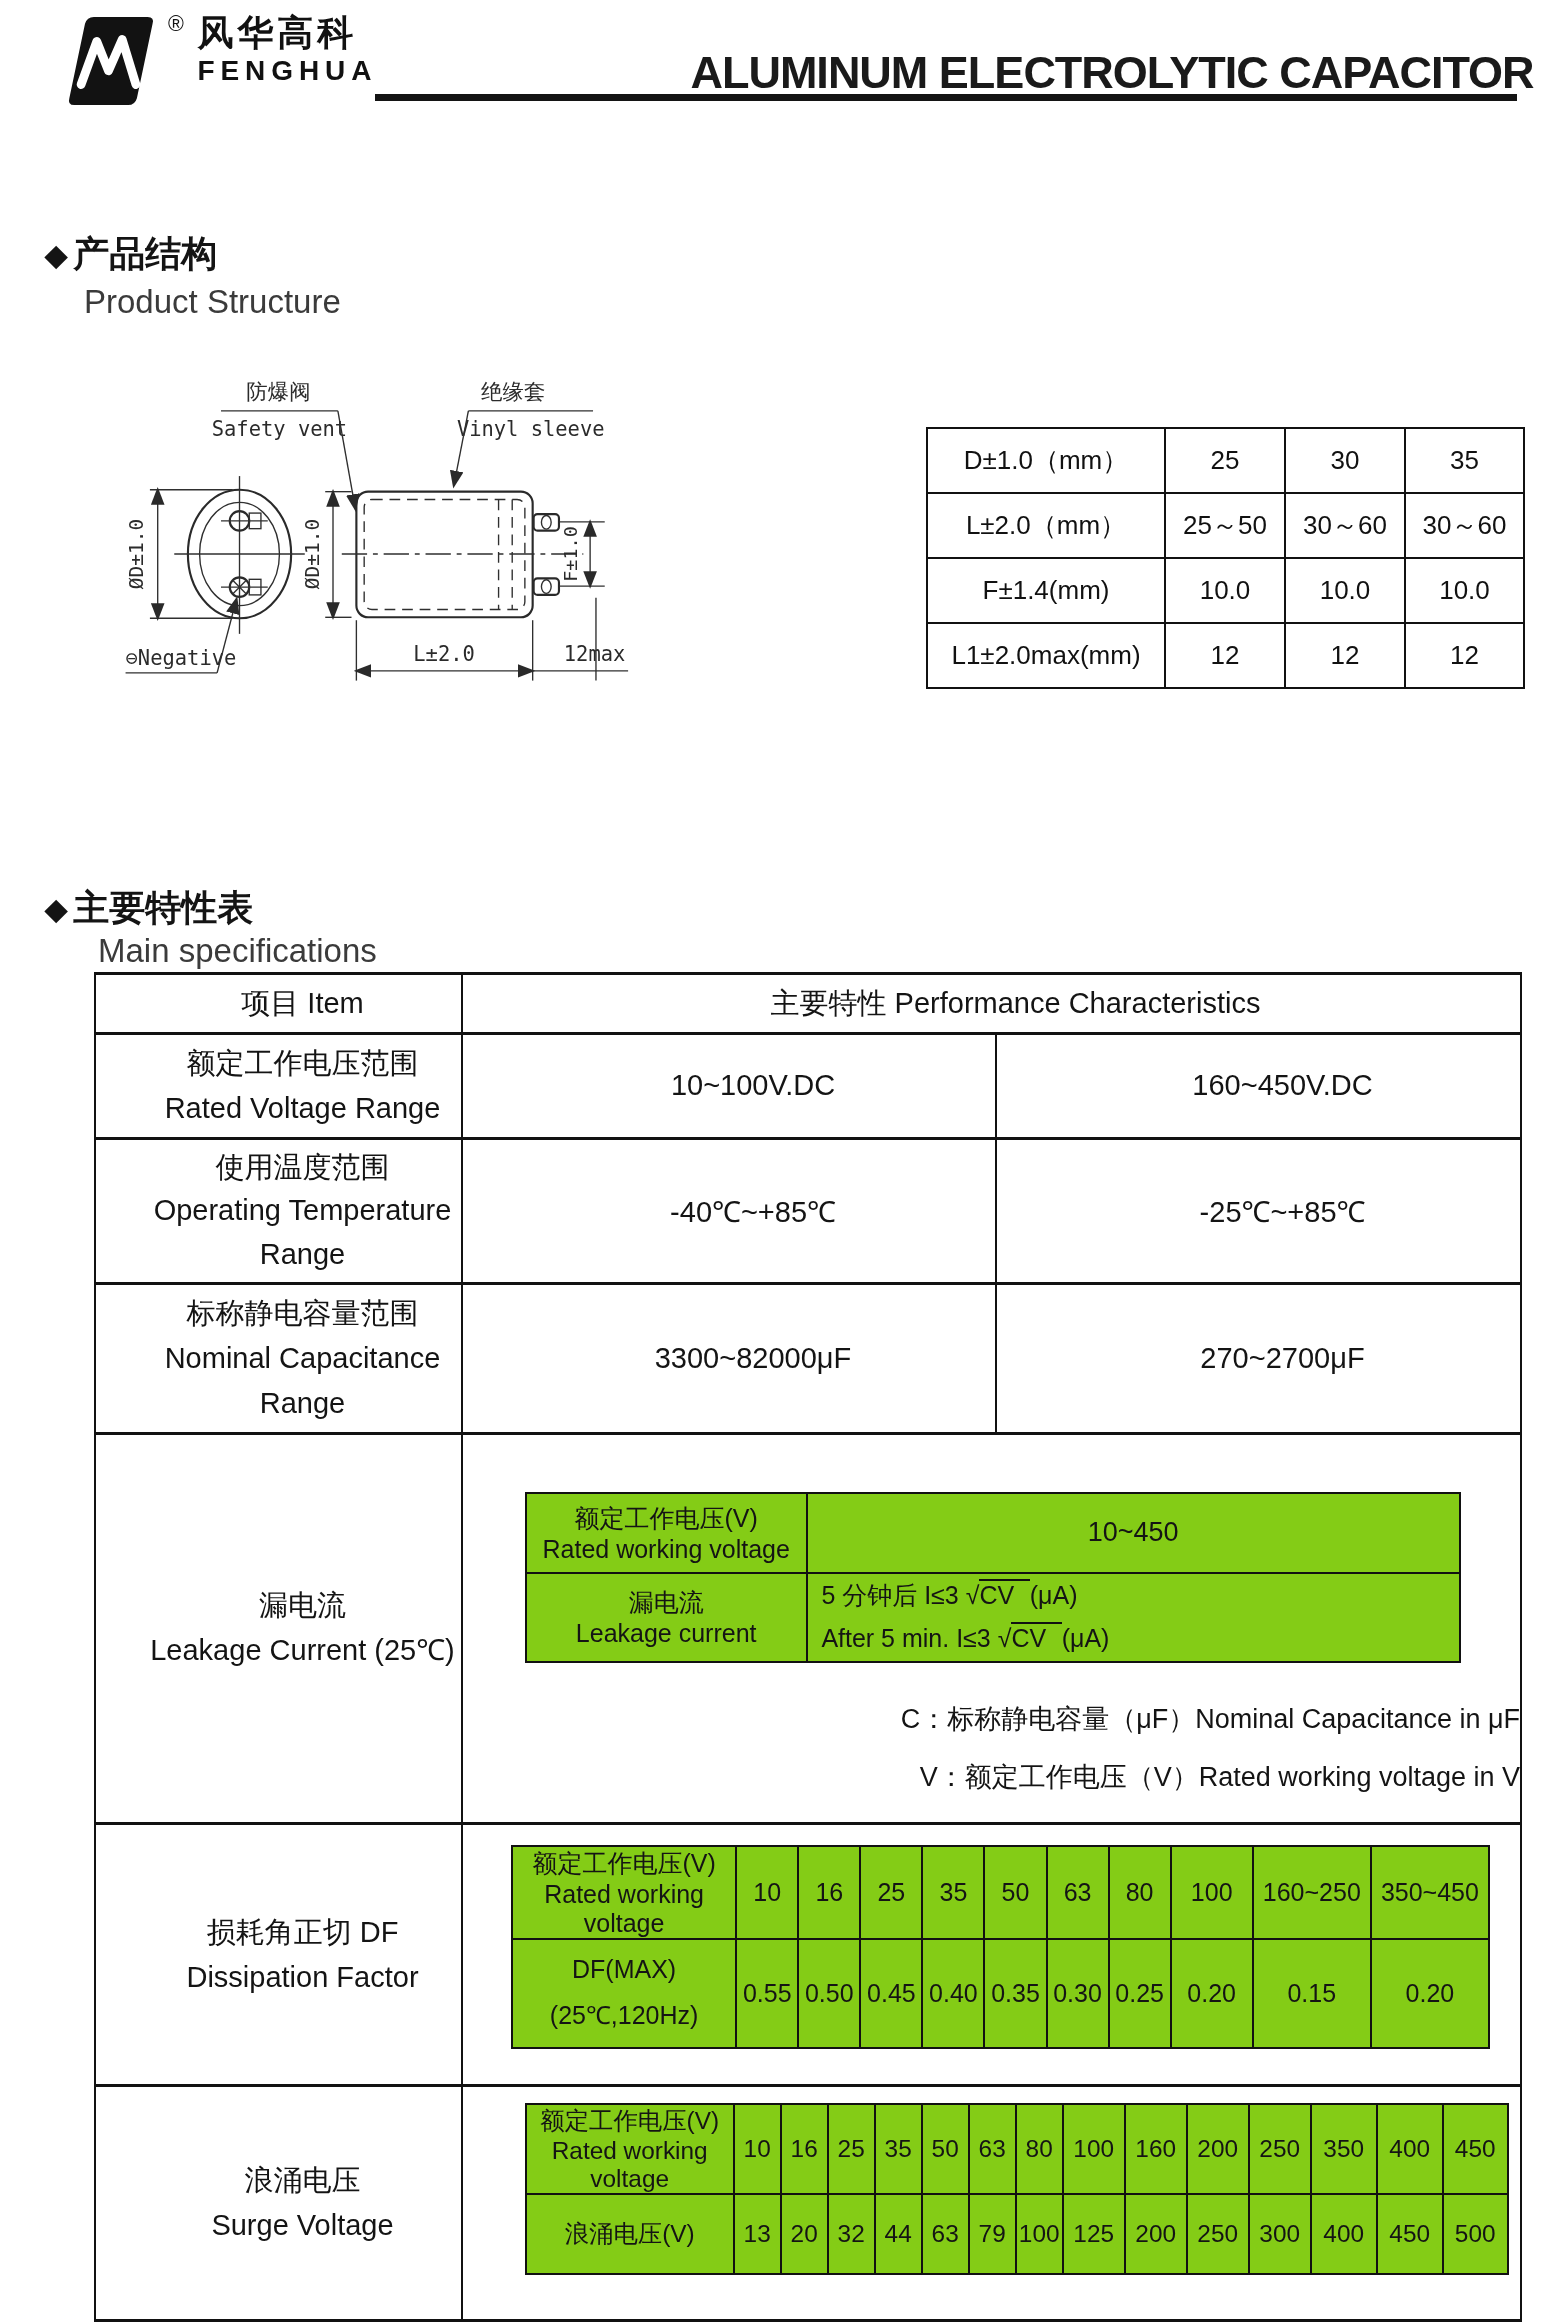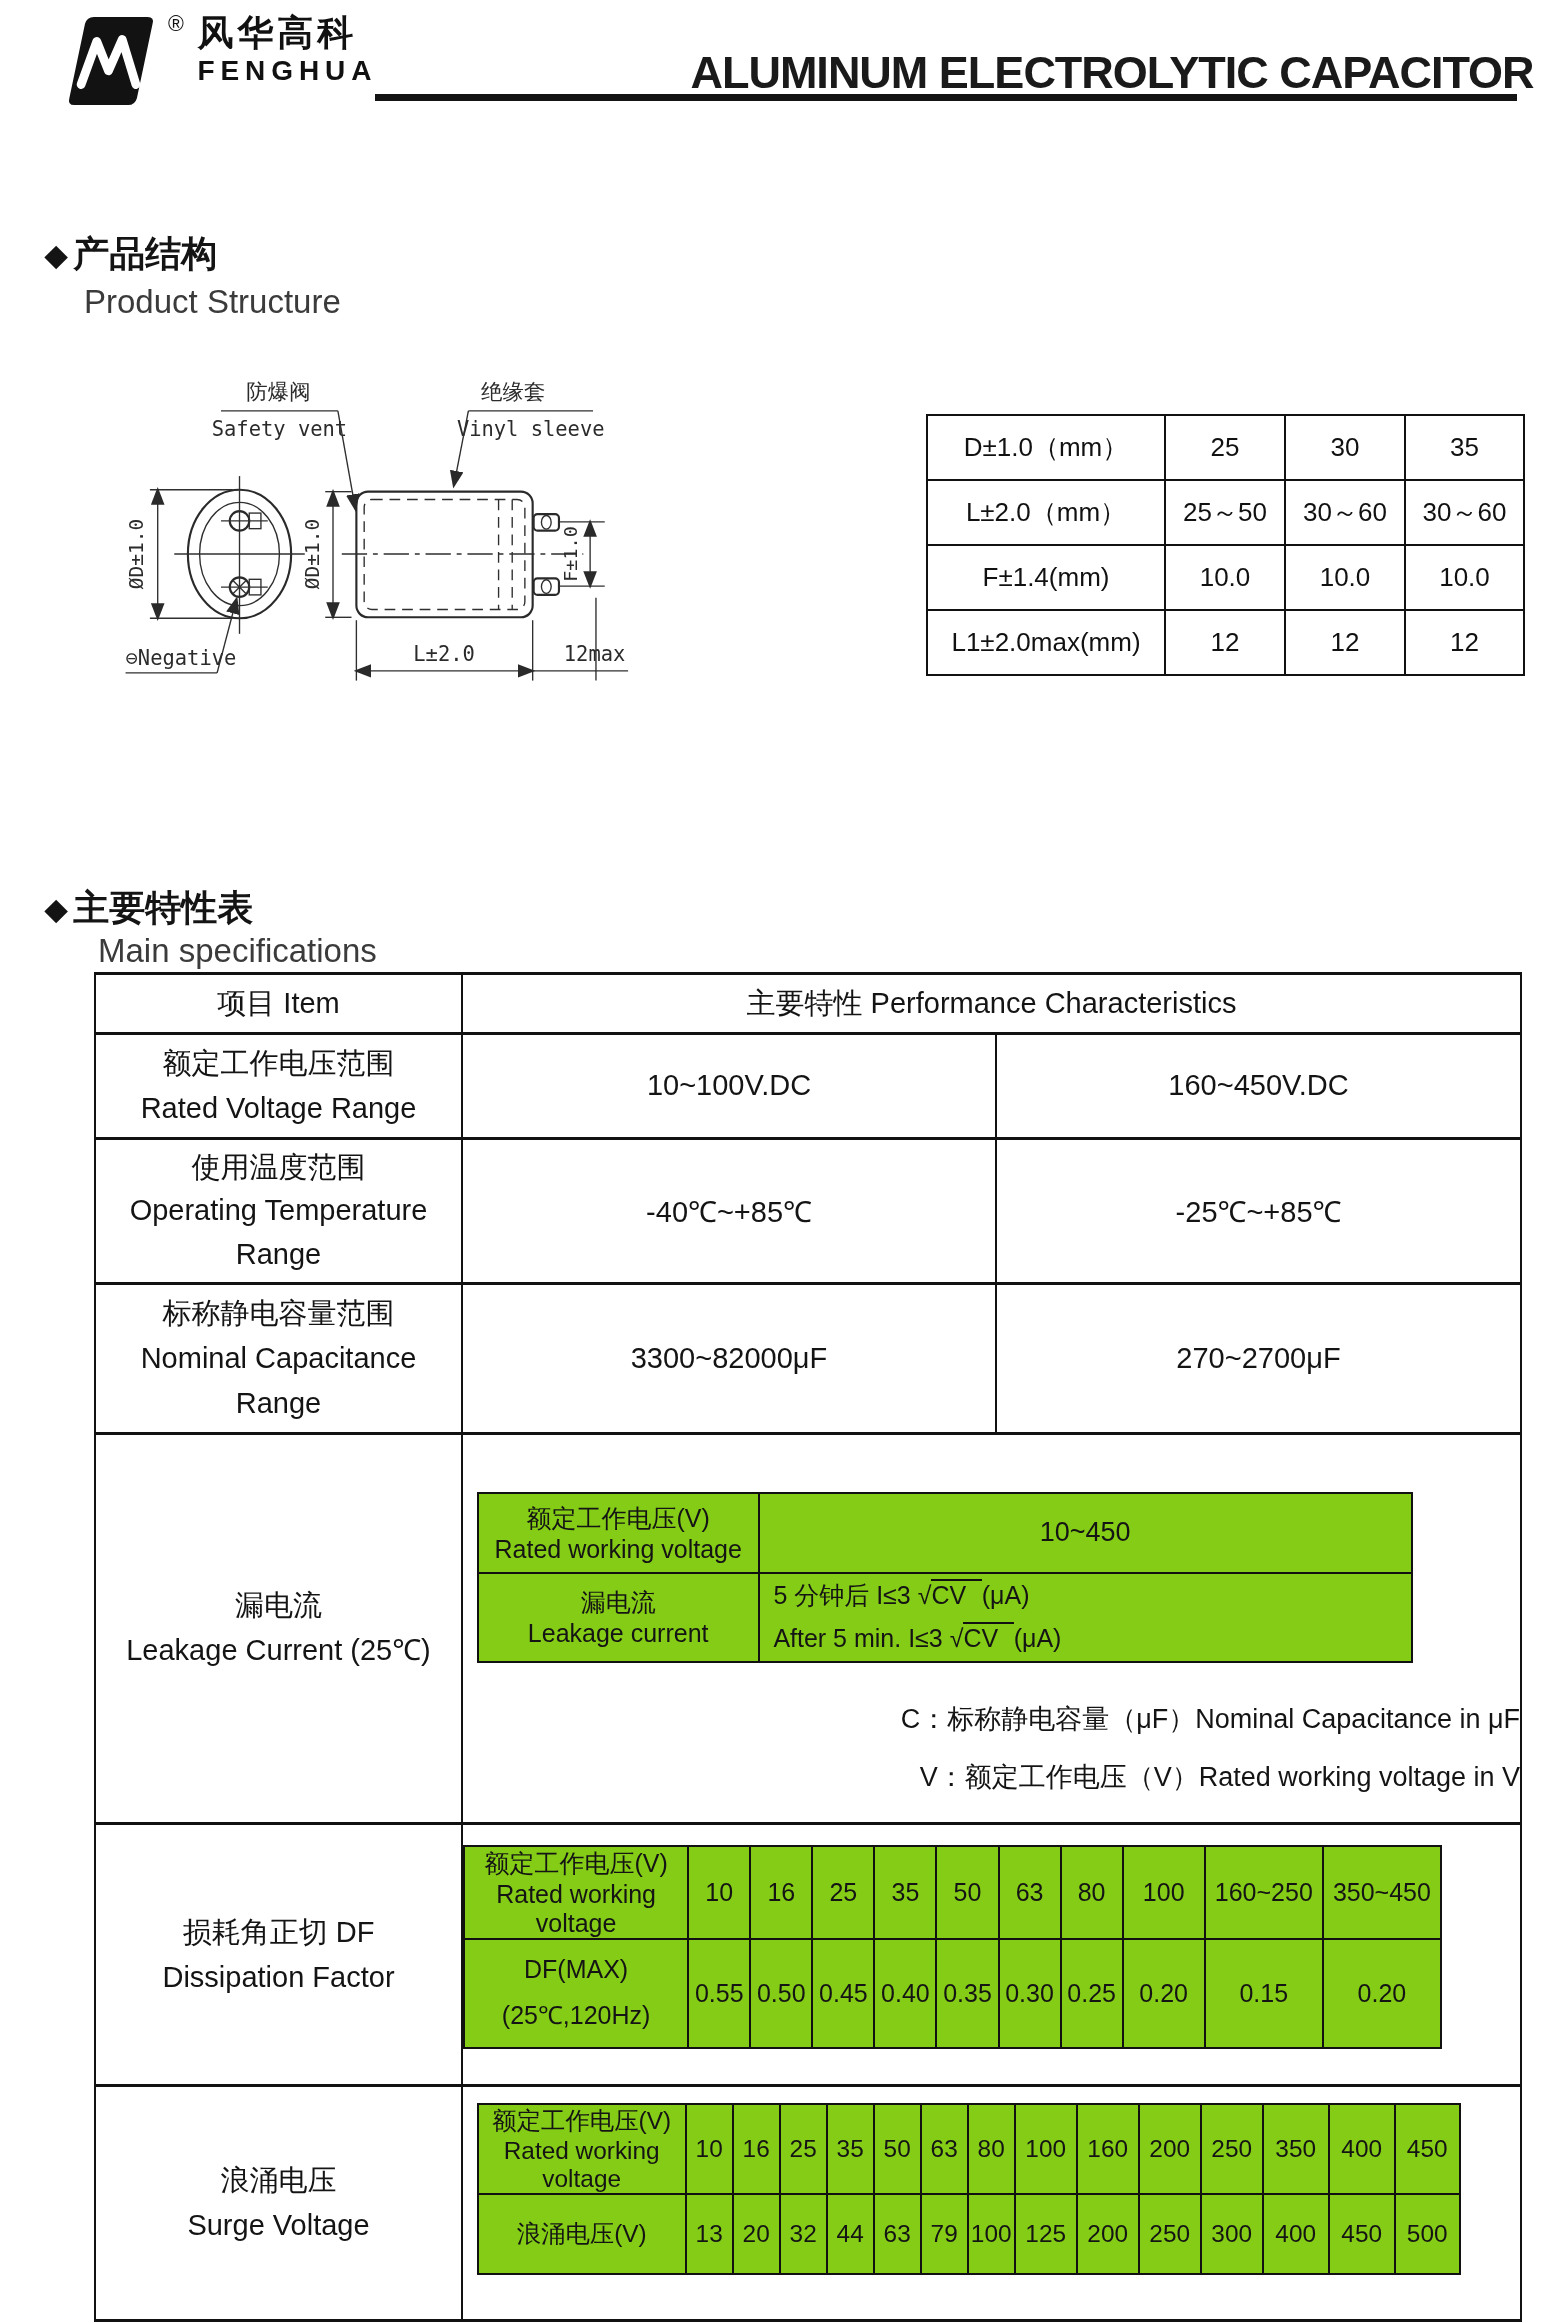--- a/index.html
+++ b/index.html
@@ -22,39 +22,39 @@
   .doc-title { position:absolute; left:683px; top:47px; width:858px; text-align:center;
     font-size:45px; font-weight:700; letter-spacing:-1px; color:#1a1a1a; }
   .head-rule { position:absolute; left:375px; top:94px; width:1142px; height:6.8px; background:#141414; }
 
   
   .sec-head { position:absolute; display:flex; align-items:center; font-size:36px; font-weight:600; color:#141414; }
   .sec-head .diamond { font-size:29px; margin-right:5.9px; }
   .sec-sub { position:absolute; font-size:33px; color:#3b3b3b; }
 
   
-  .dim-table { position:absolute; left:926px; top:414px; width:597px; height:261px;
+  .dim-table { position:absolute; left:926px; top:427px; width:597px; height:261px;
     border-collapse:collapse; table-layout:fixed; }
   .dim-table td { border-top:2.9px solid #111; border-bottom:2.9px solid #111;
     border-left:2px solid #111; border-right:2px solid #111;
     text-align:center; font-size:26px; height:65px; }
 
   
   .drawing { position:absolute; left:125px; top:367px; }
   .drawing text { fill:#2b2b2b; font-family:"DejaVu Sans Mono", monospace; }
   .drawing .thin { stroke:#2f2f2f; stroke-width:1.4; fill:none; }
   .drawing .med  { stroke:#2a2a2a; stroke-width:2.2; fill:none; }
 
   
   .spec-table { position:absolute; left:94px; top:972px; width:1426px;
     border-collapse:collapse; table-layout:fixed; }
   .spec-table > tbody > tr > td {
     border-top:3.9px solid #111; border-bottom:3.9px solid #111;
     border-left:2.4px solid #111; border-right:2.4px solid #111;
-    text-align:center; vertical-align:middle; font-size:29px; color:#141414; }
+    text-align:center; vertical-align:middle; font-size:29px; color:#141414;padding-left:48px; }
   .stack2 { line-height:1.55; }
   .stack3 { line-height:1.5; }
   .cell-pad { padding:5.9px 0; }
 
   .inner-table { border-collapse:collapse; table-layout:fixed; background:#84cc16; }
   .inner-table td { border:2.4px solid #111; text-align:center; vertical-align:middle;
     font-size:25px; color:#141414; }
 
   .leak-inner { width:934px; margin:57px 0 0 13.7px; }
   .leak-formula { text-align:left !important; padding-left:13.7px; font-size:26px; line-height:1.75; }

